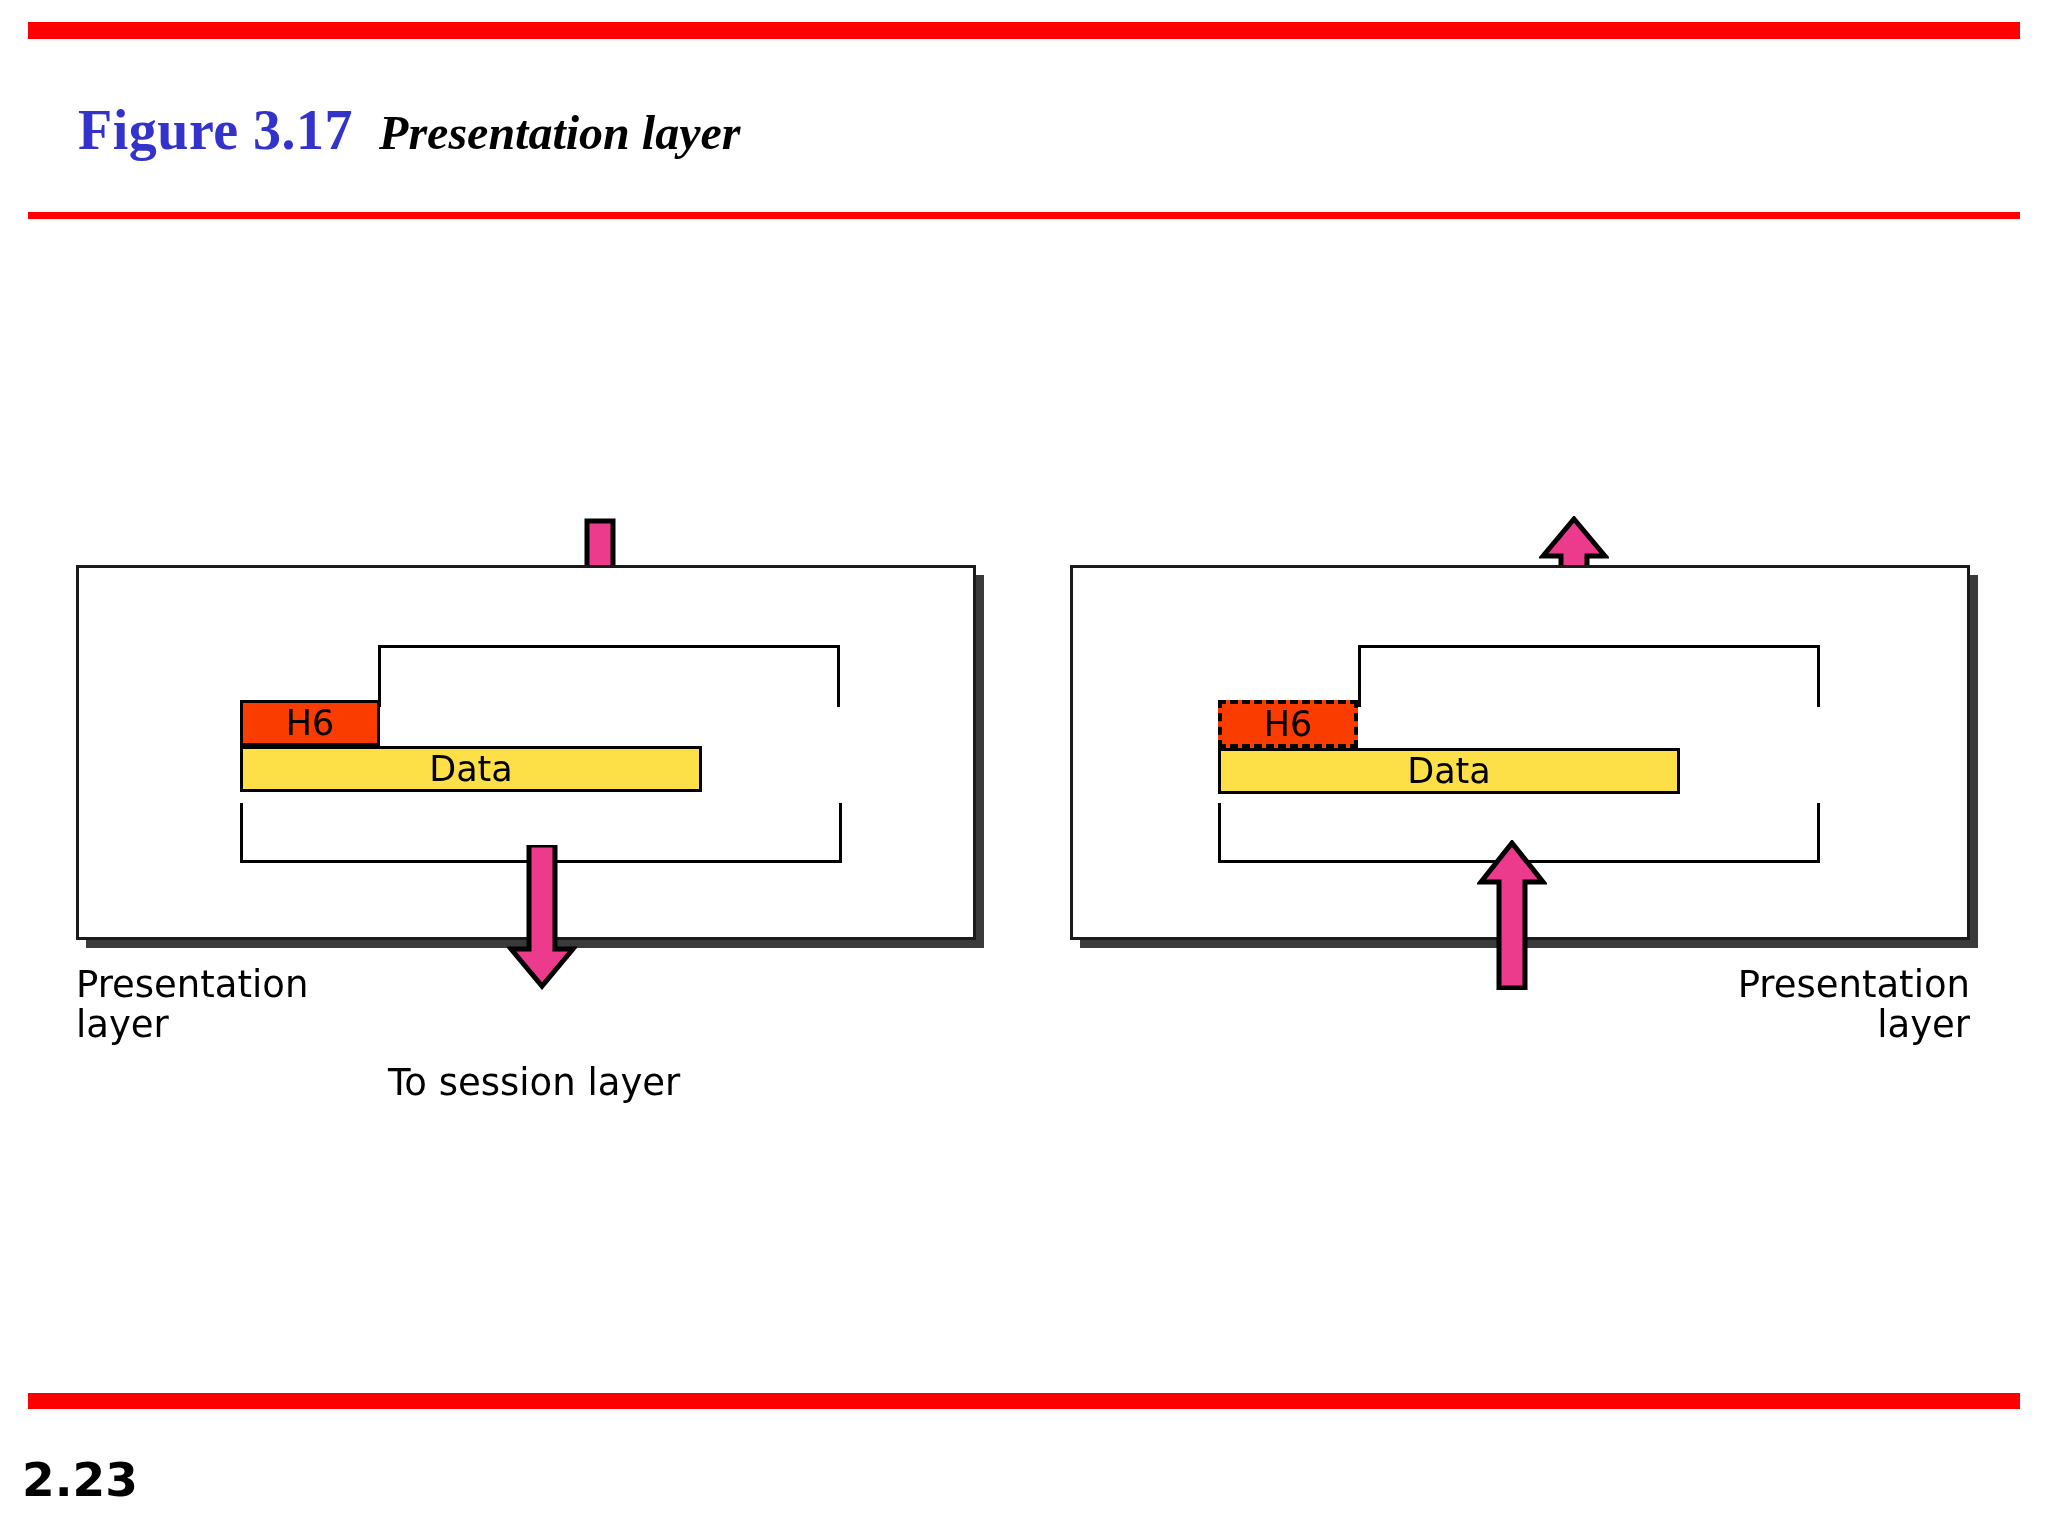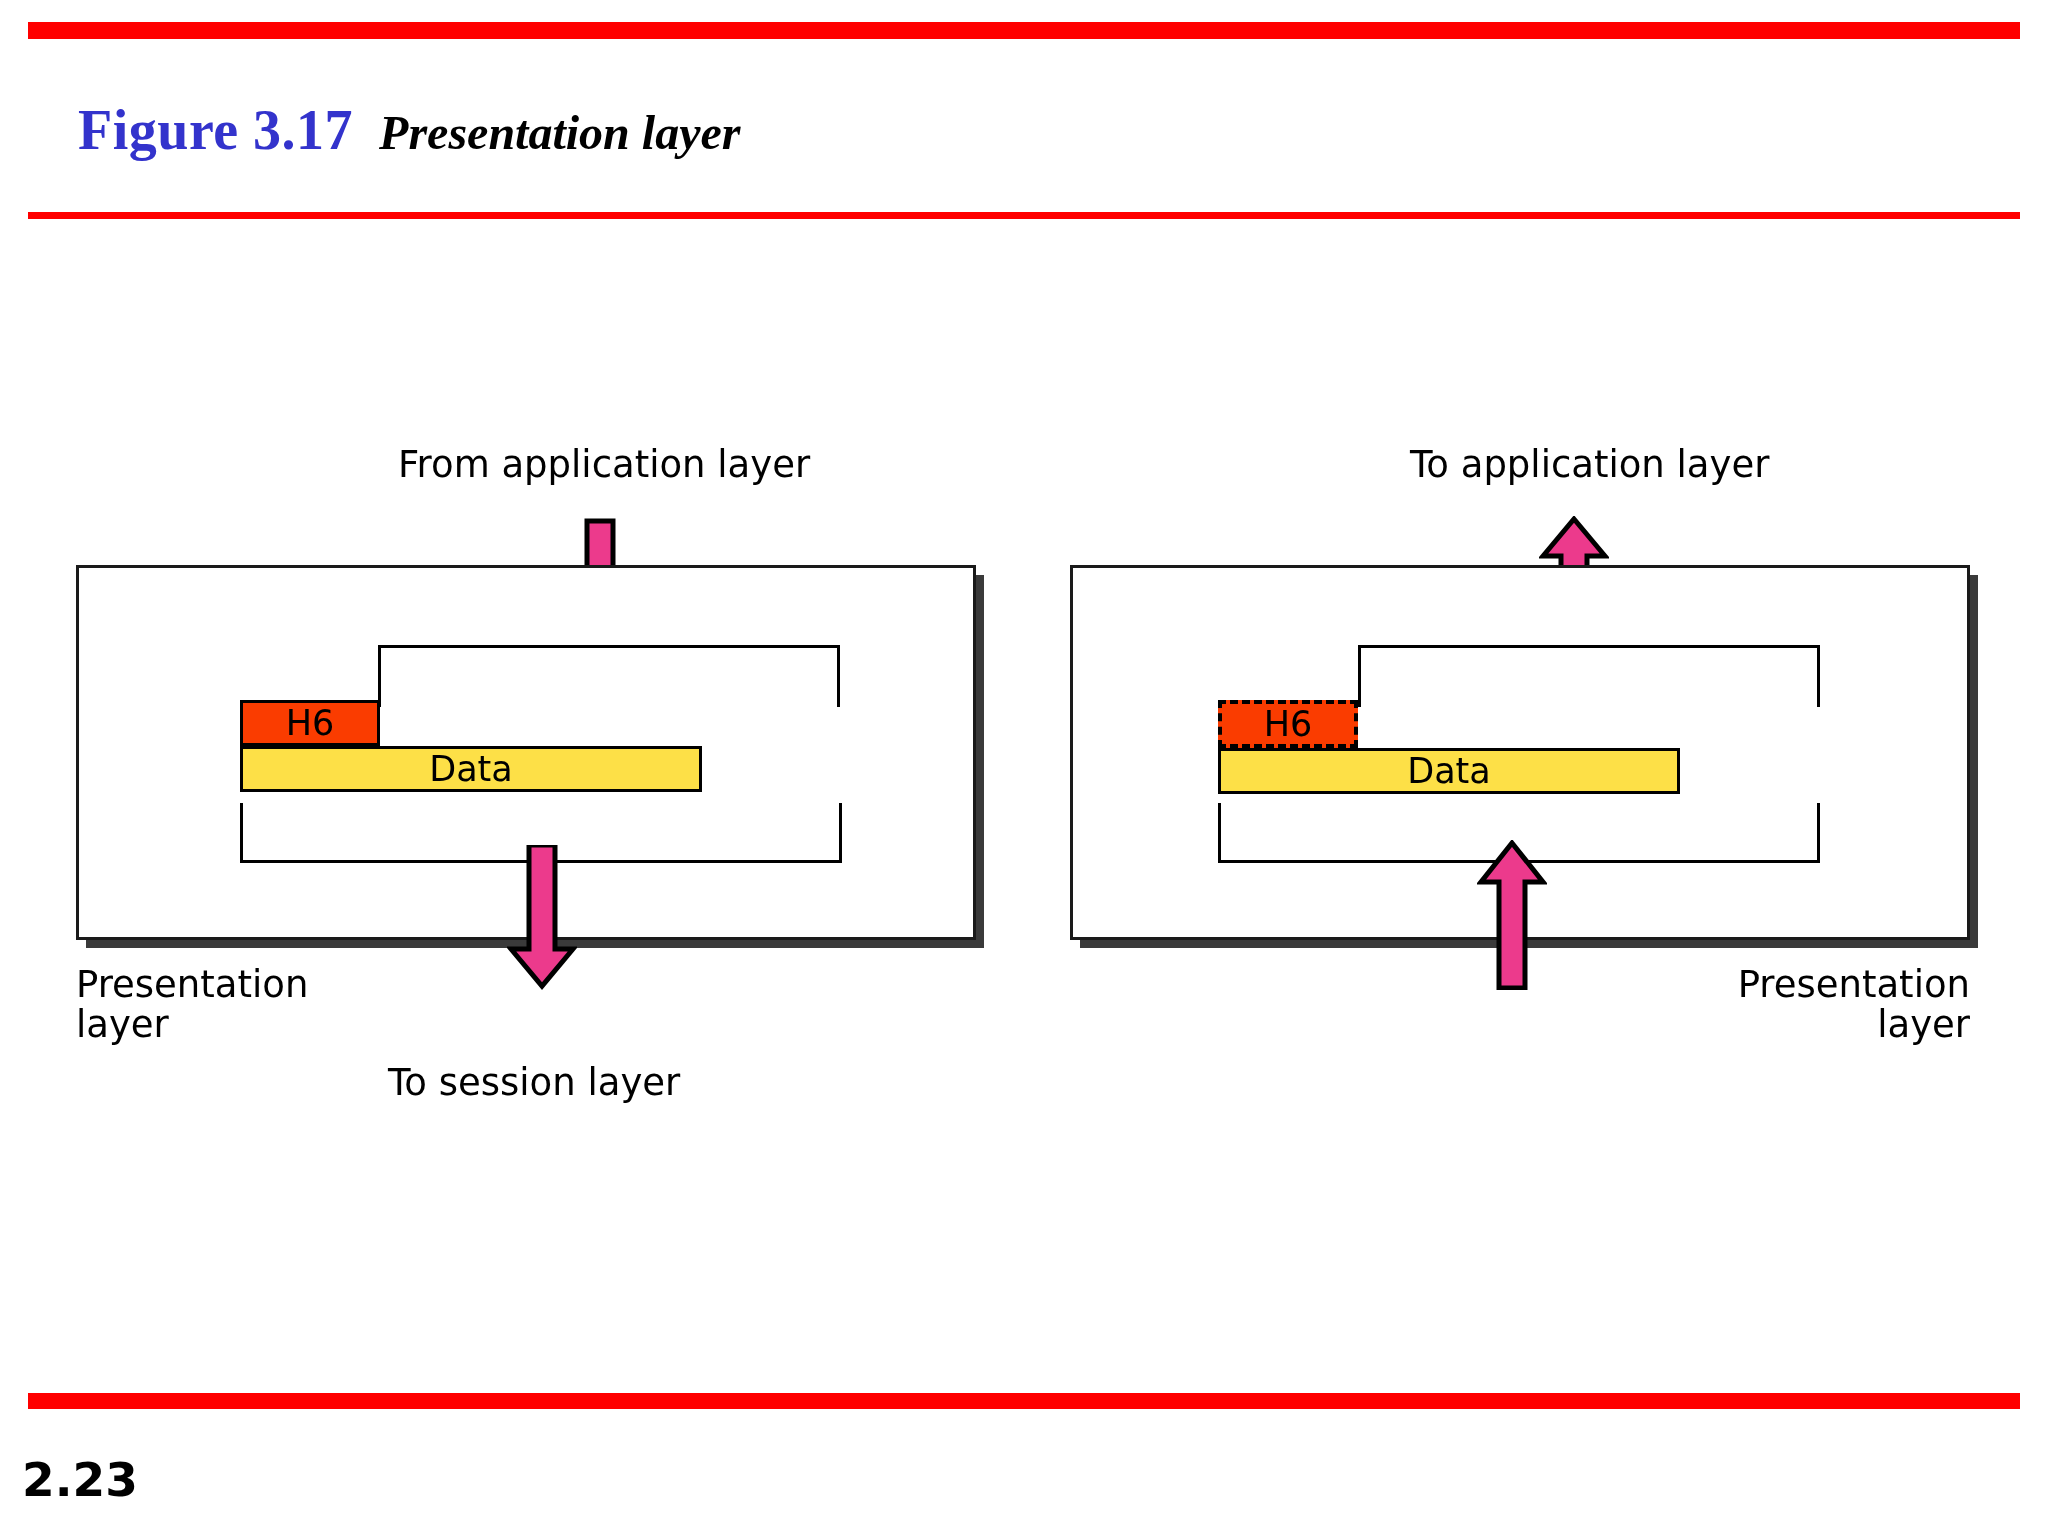--- a/index.html
+++ b/index.html
@@ -153,21 +153,20 @@
   <div class="rule rule-bottom"></div>
 
   <div class="fig-head">
     <span class="fig-num">Figure 3.17</span><span class="fig-title">Presentation layer</span>
   </div>
 
   <div class="page-num">2.23</div>
 
   <div class="diagram">
 
-    <div class="lbl" style="left:398px; top:445px;">From application layer</div>
 
     <div class="arrow" style="left:565px; top:518px;">
       <svg width="70" height="130" viewBox="0 0 70 130">
         <polygon points="22,3 48,3 48,90 66,90 35,126 4,90 22,90" fill="#EC3A8C" stroke="#000000" stroke-width="5" stroke-linejoin="miter"></polygon>
       </svg>
     </div>
 
     <div class="layer-box left"></div>
 
     <div class="bracket cap" style="left:378px; top:645px; width:462px; height:62px;"></div>
@@ -183,21 +182,20 @@
       <svg width="70" height="145" viewBox="0 0 70 145">
         <polygon points="22,0 48,0 48,104 66,104 35,141 4,104 22,104" fill="#EC3A8C" stroke="#000000" stroke-width="5" stroke-linejoin="miter"></polygon>
       </svg>
     </div>
 
     <div class="lbl" style="left:76px; top:965px;">Presentation
 layer</div>
 
     <div class="lbl" style="left:388px; top:1063px;">To session layer</div>
 
-    <div class="lbl" style="left:1410px; top:445px;">To application layer</div>
 
     <div class="arrow" style="left:1539px; top:516px;">
       <svg width="70" height="132" viewBox="0 0 70 132">
         <polygon points="35,3 66,40 48,40 48,129 22,129 22,40 4,40" fill="#EC3A8C" stroke="#000000" stroke-width="5" stroke-linejoin="miter"></polygon>
       </svg>
     </div>
 
     <div class="layer-box right"></div>
 
     <div class="bracket cap" style="left:1358px; top:645px; width:462px; height:62px;"></div>

